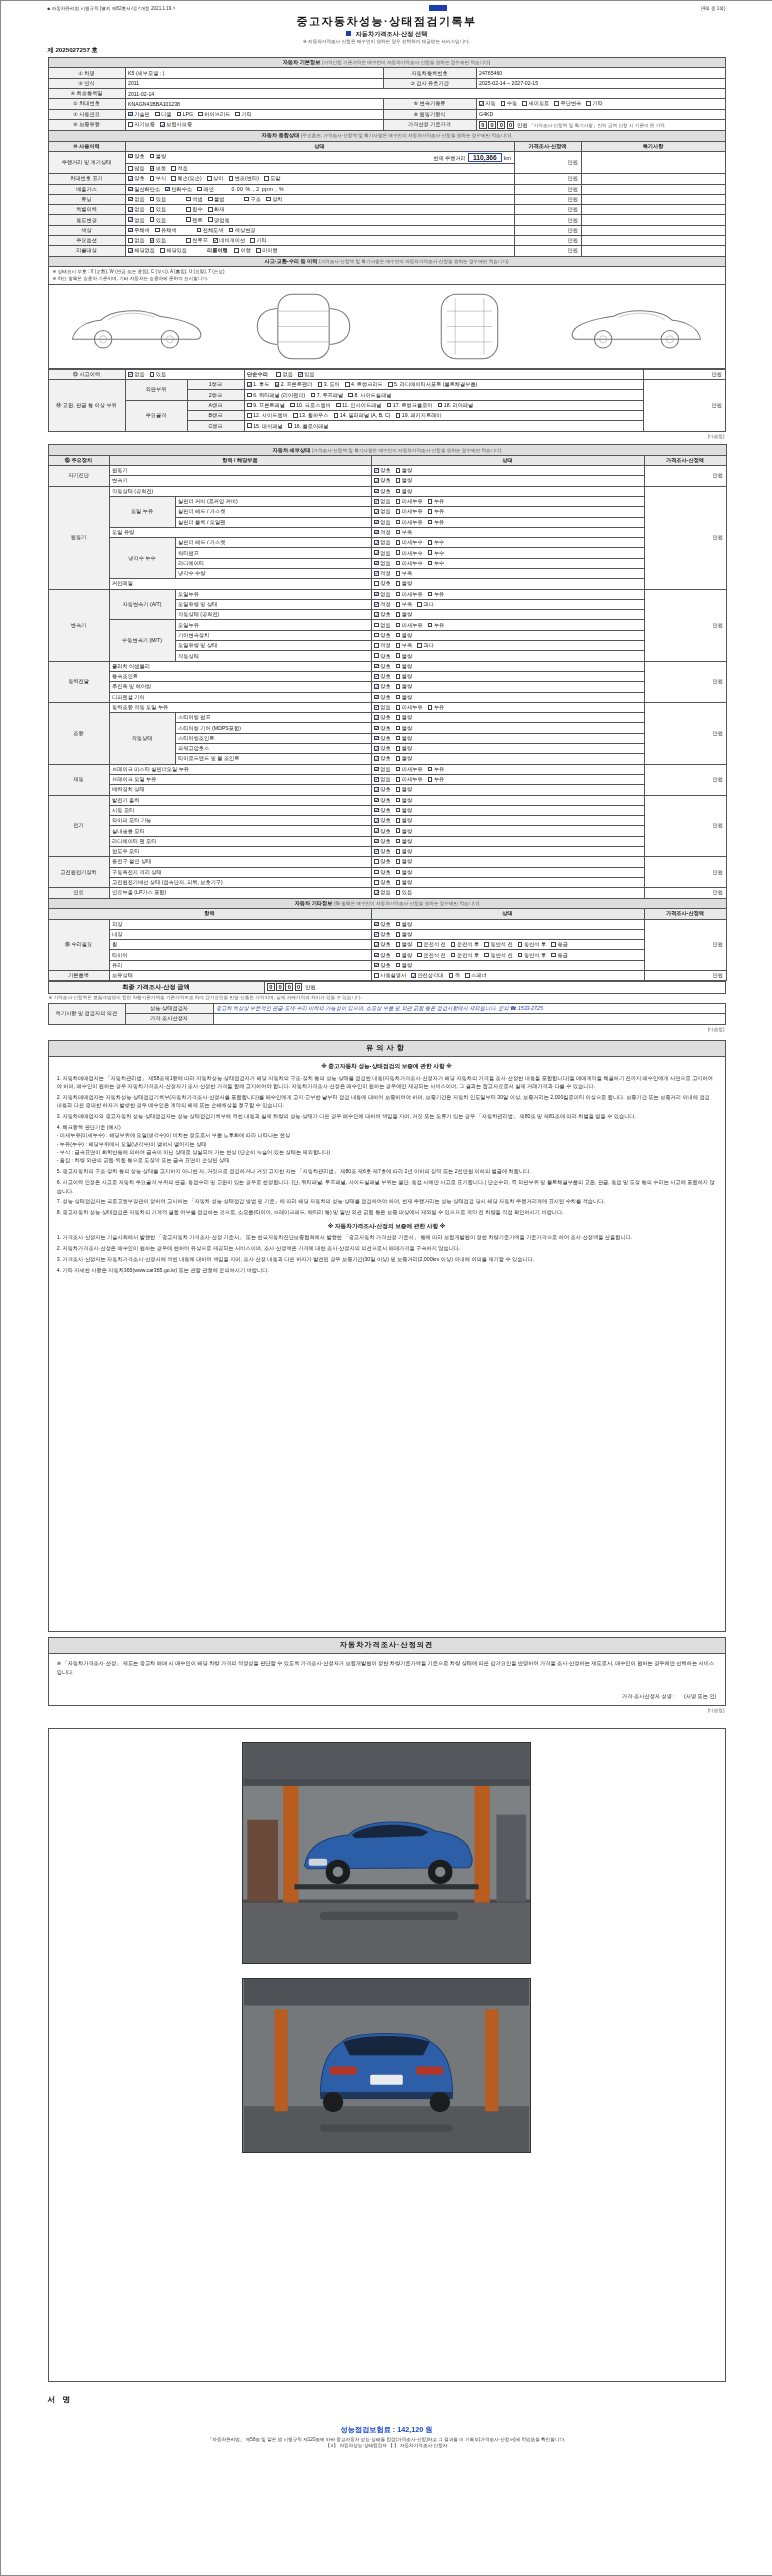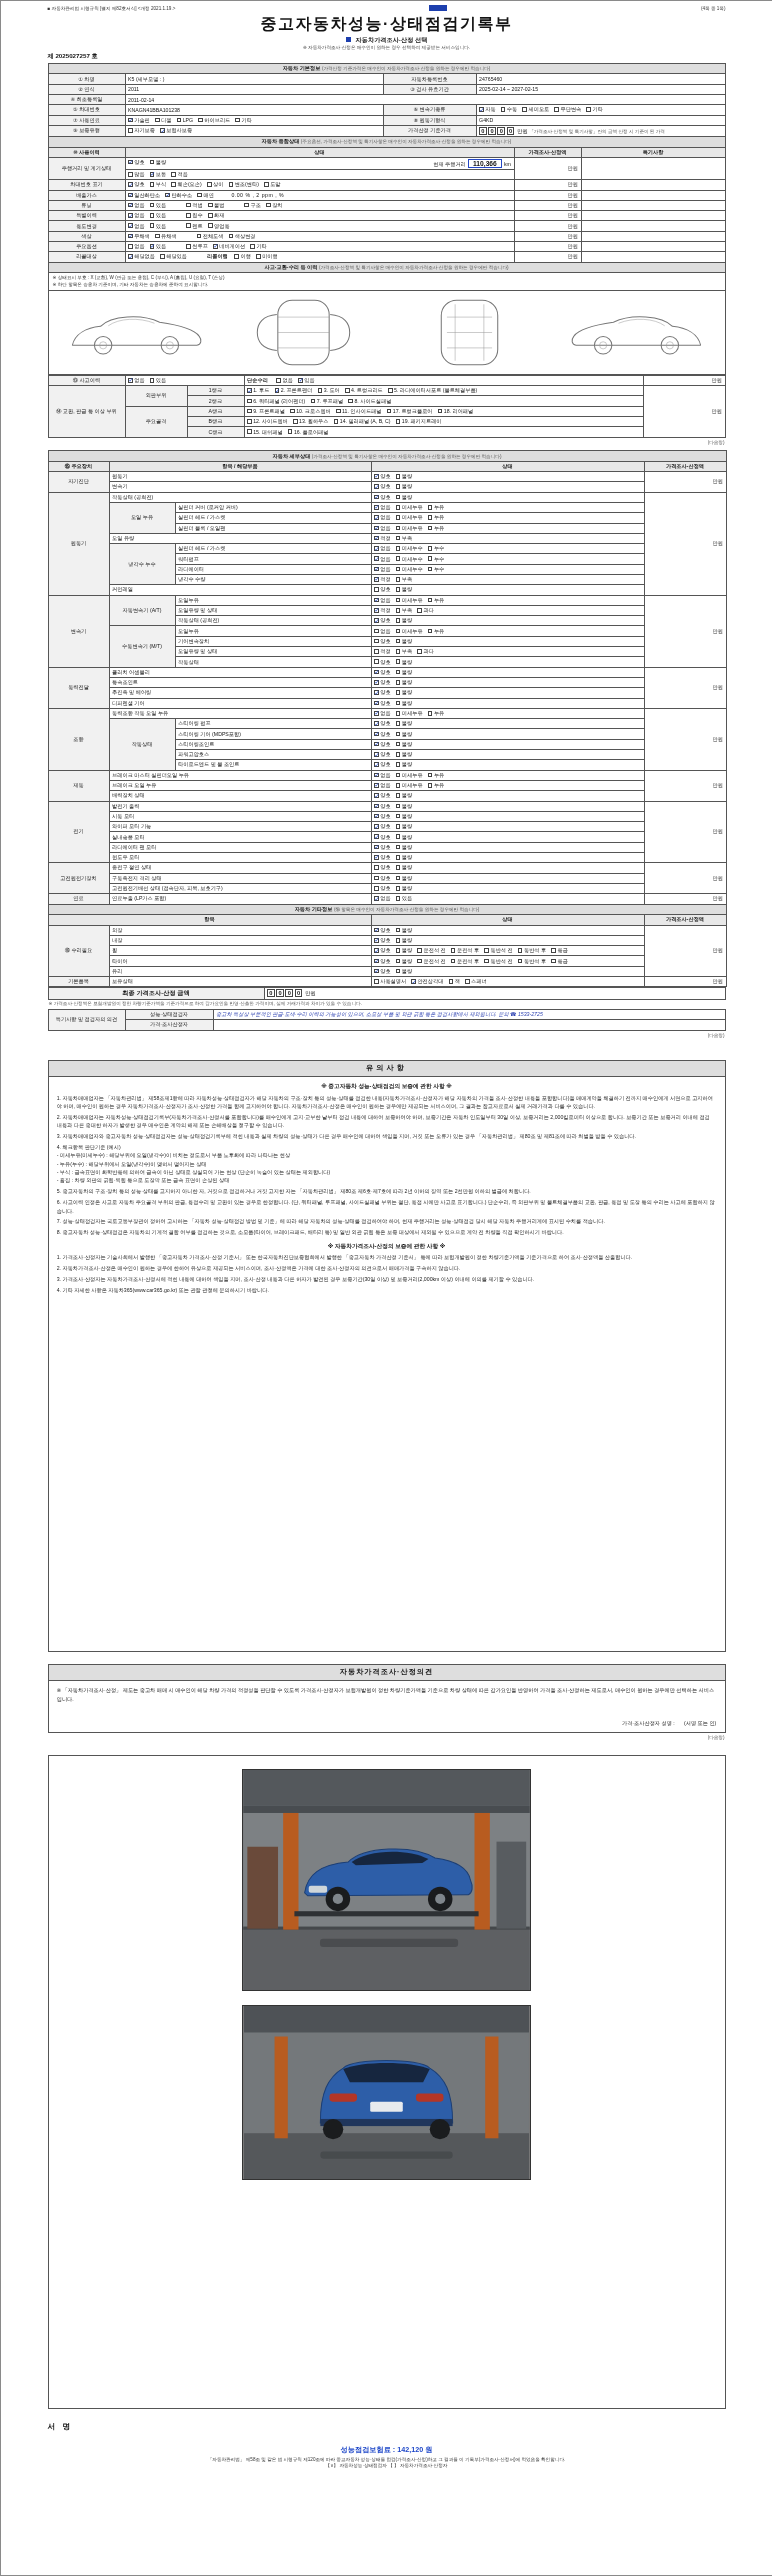--- a/index.html
+++ b/index.html
@@ -1,21 +1,21 @@
 <!DOCTYPE html>
 <html style="font-size:8.2px"><head>
 <meta charset="utf-8">
 <style>
 *{box-sizing:border-box}
 body{margin:0;background:#ffffff;font-family:"Liberation Sans","DejaVu Sans",sans-serif;color:#141414}
 .page{width:773px;height:2576px;border:0.5px solid #8a8a8a;background:#fff;overflow:hidden}
 .sheet{width:678px;margin:0 auto;padding-top:4.1px}
 .topline{display:flex;justify-content:space-between;align-items:center;font-size:4.6px;color:#333}
 .stamp{display:inline-block;width:18.5px;height:6.2px;background:#1d3fae}
-.doc-title{text-align:center;font-size:16px;font-weight:bold;letter-spacing:1.5px;margin:2.6px 0 1px}
+.doc-title{text-align:center;font-size:11px;font-weight:bold;letter-spacing:1.5px;margin:2.6px 0 1px}
 .subtitle{text-align:center;font-size:6.2px;font-weight:bold;margin-bottom:0.5px}
 .bluesq{display:inline-block;width:5.7px;height:5.7px;background:#1d3fae;margin-right:2.6px;vertical-align:-0.5px}
 .subnote{text-align:center;font-size:4.6px;color:#444;margin-bottom:2.1px}
 .docno{font-size:6.2px;font-weight:bold;margin:1px 0 2.1px}
 table.frm{border-collapse:collapse;width:100%;table-layout:fixed;margin-top:-0.5px}
 .frm td,.frm th{border:0.5px solid #555;font-size:5.2px;padding:1px 2.6px;vertical-align:middle;word-break:keep-all;height:10.3px}
 .secbar{background:#dedede;text-align:center;font-weight:bold;font-size:6.7px;padding:2.1px}
 .secnote{font-weight:normal;font-size:4.6px;color:#555}
 .lbl{background:#f1f1f1;text-align:center}
 .hdr{background:#e8e8e8;text-align:center;font-weight:bold}
@@ -26,32 +26,32 @@
 .digit{display:inline-block;width:7.7px;height:7.7px;border:0.5px solid #444;text-align:center;line-height:7.7px;font-weight:bold;font-size:5.7px;margin-right:1.5px;background:#fff}
 .kmwrap{float:right;font-size:5.2px}
 .kmbox{display:inline-block;border:1px solid #2447c5;padding:0 4.1px;font-weight:bold;font-size:6.7px;margin:0 2.1px}
 .optgroup{margin-right:13.4px;white-space:nowrap}
 .vals{margin-left:12.4px;letter-spacing:0.5px}
 .legend{font-size:4.6px;color:#333;border:0.5px solid #555;border-top:none;padding:1.5px 4.1px;line-height:1.5}
 .diagrams{display:flex;justify-content:space-around;align-items:center;border:0.5px solid #555;border-top:none;padding:3.1px 5.2px;background:#fff}
 .nextmark{text-align:right;font-size:4.6px;color:#555;padding:2.1px 1px 6.2px}
 .pricing-note{font-size:4.6px;color:#555;margin:1.5px 1px 3.1px}
 .remark-text{color:#2a3fb0;font-style:italic}
-.noticebox{border:0.5px solid #555;margin-top:16px;min-height:592px;padding-bottom:6.2px}
+.noticebox{border:0.5px solid #555;margin-top:2px;min-height:592px;padding-bottom:6.2px}
 .noticetitle{background:#dedede;border-bottom:0.5px solid #555;text-align:center;font-weight:bold;font-size:7.2px;padding:2.6px;letter-spacing:3.1px}
 .ntc-sec{font-weight:bold;text-align:center;font-size:5.7px;margin:6.2px 0 2.1px}
 .ntc{font-size:5.2px;line-height:1.6;margin:2.6px 8.2px;white-space:pre-line;color:#222}
-.opbox{border:0.5px solid #555;margin-top:12px}
+.opbox{border:0.5px solid #555;margin-top:5px}
 .opbody{font-size:5.2px;line-height:1.6;padding:5.2px 8.2px;min-height:37px}
 .opfoot{display:flex;justify-content:flex-end;gap:9.3px;font-size:5.2px;padding:2.1px 8.2px 5.2px}
 .photobox{border:0.5px solid #555;margin-top:8.2px;min-height:654px;padding-bottom:15.5px}
 .photo{display:block;margin:13.4px auto 0;border:0.5px solid #333;background:#777}
 .signblock{margin-top:13.4px}
 .signword{font-size:7.7px;font-weight:bold;letter-spacing:7.2px}
-.fee{text-align:center;font-size:7.2px;font-weight:bold;color:#1d46c8;margin-top:13px}
+.fee{text-align:center;font-size:7.2px;font-weight:bold;color:#1d46c8;margin-top:20px}
 .tinyline{font-size:4.6px;color:#333;text-align:center;margin:1.5px 0}
 svg{display:block}
 </style>
 </head>
 <body>
 
 <div class="page">
 <div class="sheet">
 
   <div class="topline">

